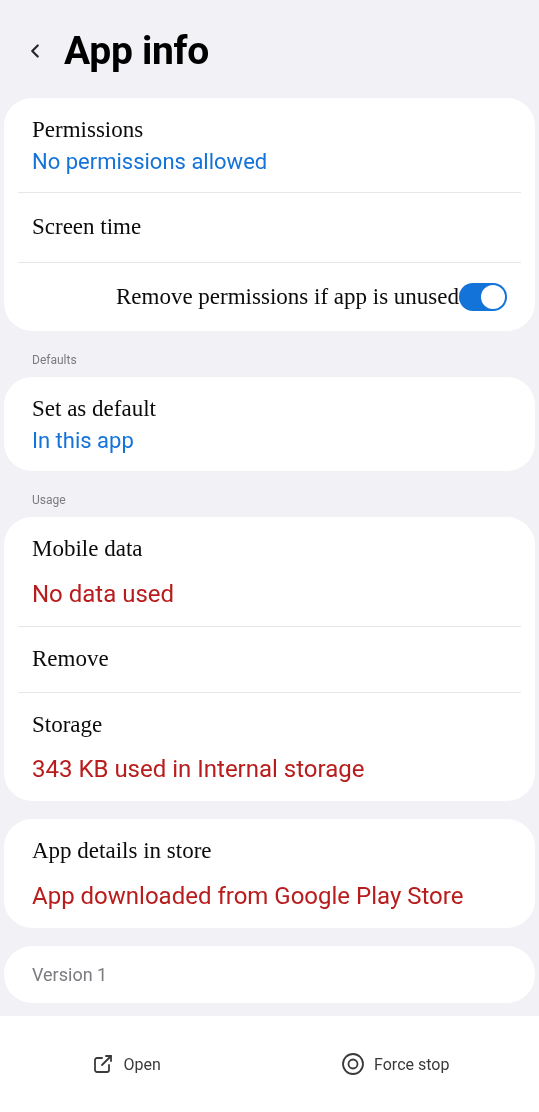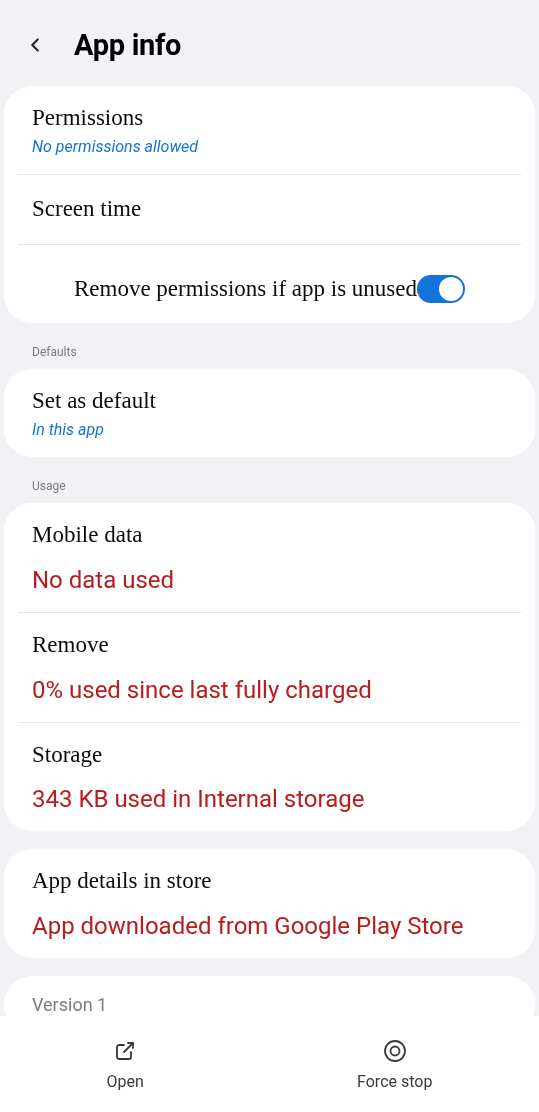--- a/index.html
+++ b/index.html
@@ -19,24 +19,23 @@
   }
   .back-icon {
     width: 30px;
     height: 30px;
     display: flex;
     align-items: center;
     justify-content: center;
     margin-right: 14px;
   }
   .page-title {
-    font-size: 29px;
+    font-size: 39px;
     font-weight: 700;
     letter-spacing: -0.3px;
-    margin-left: 10px;
   }
 
   .card {
     background: #fff;
     border-radius: 28px;
     margin: 0 4px;
   }
   .row {
     padding: 18px 28px;
     position: relative;
@@ -48,46 +47,44 @@
     margin: 0 14px;
   }
   .label {
     font-size: 23px;
     font-weight: 400;
     color: #0b0b0b;
     line-height: 1.25;
     font-family: Liberation Serif, serif;
   }
   .sub {
-    font-size: 16px;
+    font-size: 22px;
     color: #1373d9;
     margin-top: 4px;
-    font-style: italic;
   }
   .sub-grey {
     font-size: 24px;
     color: #b91c1c;
     margin-top: 16px;
   }
   .sub-only {
     font-size: 18px;
     color: #7b7b80;
   }
 
   .section-header {
     font-size: 12px;
     color: #7b7b80;
     padding: 22px 32px 10px 32px;
   }
 
   .toggle-row {
     display: flex;
     align-items: center;
-    justify-content: center;
-    margin-top: 10px;
+    justify-content: flex-end;
   }
   .toggle {
     width: 48px;
     height: 28px;
     background: #1373d9;
     border-radius: 14px;
     position: relative;
     flex-shrink: 0;
   }
   .toggle .knob {
@@ -106,21 +103,21 @@
     left: 0;
     right: 0;
     height: 96px;
     background: #fff;
     display: flex;
     align-items: center;
     justify-content: space-around;
   }
   .bb-item {
     display: flex;
-    flex-direction: column;
+    flex-direction: row;
     align-items: center;
     gap: 8px;
     color: #3a3a3c;
     font-size: 16px;
   }
   .bb-icon {
     width: 26px;
     height: 26px;
     display: flex;
     align-items: center;
@@ -169,21 +166,20 @@
 
 <div class="section-header">Usage</div>
 <div class="card">
   <div class="row">
     <div class="label">Mobile data</div>
     <div class="sub-grey">No data used</div>
   </div>
   <div class="divider"></div>
   <div class="row">
     <div class="label">Remove</div>
-    <div class="sub-grey">0% used since last fully charged</div>
   </div>
   <div class="divider"></div>
   <div class="row">
     <div class="label">Storage</div>
     <div class="sub-grey">343 KB used in Internal storage</div>
   </div>
 </div>
 
 <div class="gap-sm"></div>
 

